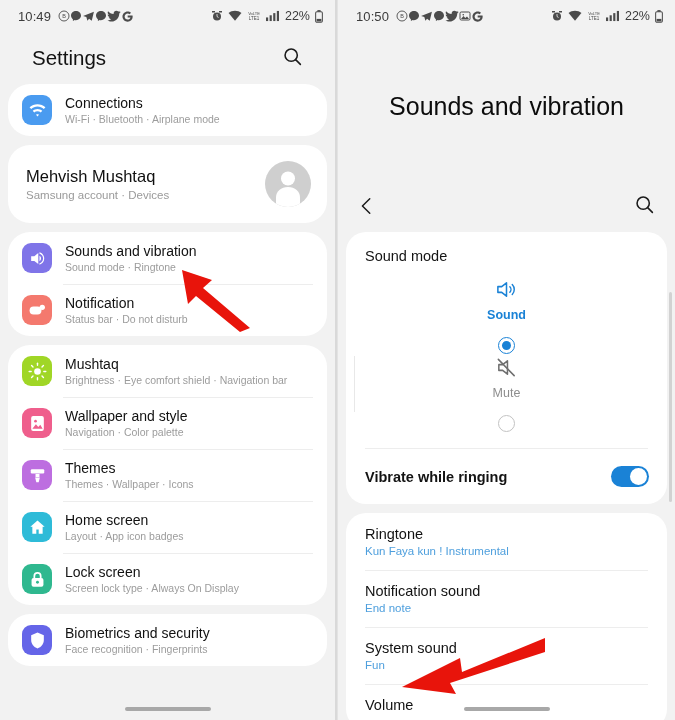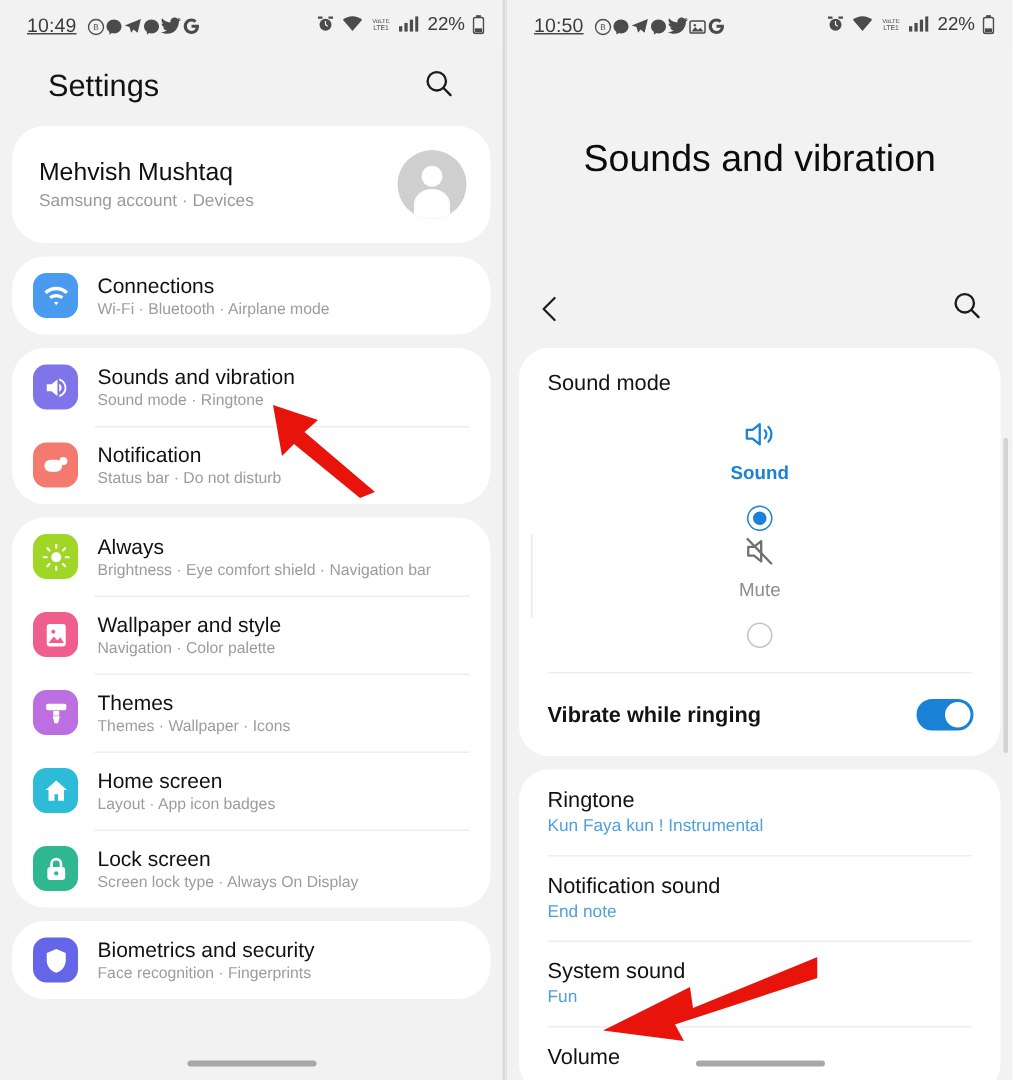--- a/index.html
+++ b/index.html
@@ -21,21 +21,21 @@
 
   
   .statusbar {
     height: 32px;
     display: flex; align-items: center;
     padding: 0 12px 0 18px;
     font-size: 12.5px; color: #4a4a4a;
     background: #f2f2f2;
   }
   .sb-time { font-size: 13px; color: #3c3c3c; letter-spacing: .1px; margin-right: 7px; }
-  .sb-left { display: flex; align-items: flex-end; gap: 0; flex: 1; text-decoration: underline; }
+  .sb-left { display: flex; align-items: center; gap: 0; flex: 1; }
   .sb-right { display: flex; align-items: center; gap: 5px; }
   .sb-ico { display: inline-flex; align-items: center; justify-content: center; color: #4b4b4b; }
   .sb-battery-txt { font-size: 12.5px; color: #3c3c3c; margin-left: 1px; }
 
   
   .settings-head {
     height: 52px; display: flex; align-items: center;
     padding: 0 32px; justify-content: space-between;
   }
   .settings-title { font-size: 20.5px; color: #121212; font-weight: 400; }
@@ -237,44 +237,44 @@
       <div class="settings-title">Settings</div>
       <span>
         <svg width="21" height="21" viewBox="0 0 24 24">
             <circle cx="10.5" cy="10.5" r="7" fill="none" stroke="#1b1b1b" stroke-width="1.8"></circle>
             <line x1="15.6" y1="15.6" x2="21" y2="21" stroke="#1b1b1b" stroke-width="1.8" stroke-linecap="round"></line>
           </svg>
       </span>
     </div>
 
     <div class="card">
+      <div class="srow">
+        <div class="sicon" style="background:#4a9bf0">
+          <svg viewBox="0 0 24 24">
+              <path d="M12 19.5l-1.8-2.2c.5-.4 1.1-.6 1.8-.6s1.3.2 1.8.6L12 19.5zm4.2-5.1c-1.2-1-2.7-1.6-4.2-1.6s-3 .6-4.2 1.6L6 12.3C7.7 10.9 9.8 10 12 10s4.3.9 6 2.3l-1.8 2.1zM20 10.2C17.8 8.2 15 7 12 7S6.2 8.2 4 10.2L2 8C4.7 5.5 8.2 4 12 4s7.3 1.5 10 4l-2 2.2z"></path>
+            </svg>
+        </div>
+        <div class="stext">
+          <div class="stitle">Connections</div>
+          <div class="ssub">Wi-Fi  ·  Bluetooth  ·  Airplane mode</div>
+        </div>
+      </div>
+    </div>
+
+    <div class="card">
       <div class="account-row">
         <div class="account-text">
           <div class="account-name">Mehvish Mushtaq</div>
           <div class="account-sub">Samsung account  ·  Devices</div>
         </div>
         <div class="avatar">
           <svg viewBox="0 0 46 46">
               <circle cx="23" cy="17.5" r="7" fill="#ffffff"></circle>
               <path d="M23 26c-7 0-12 4.6-12 10.5V46h24v-9.5C35 30.6 30 26 23 26z" fill="#ffffff"></path>
             </svg>
-        </div>
-      </div>
-    </div>
-
-    <div class="card">
-      <div class="srow">
-        <div class="sicon" style="background:#4a9bf0">
-          <svg viewBox="0 0 24 24">
-              <path d="M12 19.5l-1.8-2.2c.5-.4 1.1-.6 1.8-.6s1.3.2 1.8.6L12 19.5zm4.2-5.1c-1.2-1-2.7-1.6-4.2-1.6s-3 .6-4.2 1.6L6 12.3C7.7 10.9 9.8 10 12 10s4.3.9 6 2.3l-1.8 2.1zM20 10.2C17.8 8.2 15 7 12 7S6.2 8.2 4 10.2L2 8C4.7 5.5 8.2 4 12 4s7.3 1.5 10 4l-2 2.2z"></path>
-            </svg>
-        </div>
-        <div class="stext">
-          <div class="stitle">Connections</div>
-          <div class="ssub">Wi-Fi  ·  Bluetooth  ·  Airplane mode</div>
         </div>
       </div>
     </div>
 
     <div class="card">
       <div class="srow">
         <div class="sicon" style="background:#7f74e8">
           <svg viewBox="0 0 24 24">
               <path d="M4 9v6h4l5 4V5L8 9H4zm12.5 3c0-1.5-.8-2.8-2-3.4v6.8c1.2-.6 2-1.9 2-3.4zM14.5 4.2v1.7c2.6.8 4.5 3.2 4.5 6.1s-1.9 5.3-4.5 6.1v1.7c3.5-.9 6-4 6-7.8s-2.5-6.9-6-7.8z"></path>
             </svg>
@@ -309,21 +309,21 @@
                 <line x1="1.5" y1="12" x2="4" y2="12"></line>
                 <line x1="20" y1="12" x2="22.5" y2="12"></line>
                 <line x1="4.5" y1="4.5" x2="6.3" y2="6.3"></line>
                 <line x1="17.7" y1="17.7" x2="19.5" y2="19.5"></line>
                 <line x1="4.5" y1="19.5" x2="6.3" y2="17.7"></line>
                 <line x1="17.7" y1="6.3" x2="19.5" y2="4.5"></line>
               </g>
             </svg>
         </div>
         <div class="stext">
-          <div class="stitle">Always</div>
+          <div class="stitle">Mushtaq</div>
           <div class="ssub">Brightness  ·  Eye comfort shield  ·  Navigation bar</div>
         </div>
       </div>
       <div class="srow">
         <div class="sicon" style="background:#ef5e8c">
           <svg viewBox="0 0 24 24">
               <rect x="4" y="2.5" width="16" height="19" rx="2.5" fill="#ffffff"></rect>
               <circle cx="9.5" cy="9" r="1.7" fill="#ef5e8c"></circle>
               <path d="M5.5 18.5l4.5-5.5 3 3.5 2.5-2.8 3 4.8z" fill="#ef5e8c"></path>
             </svg>

